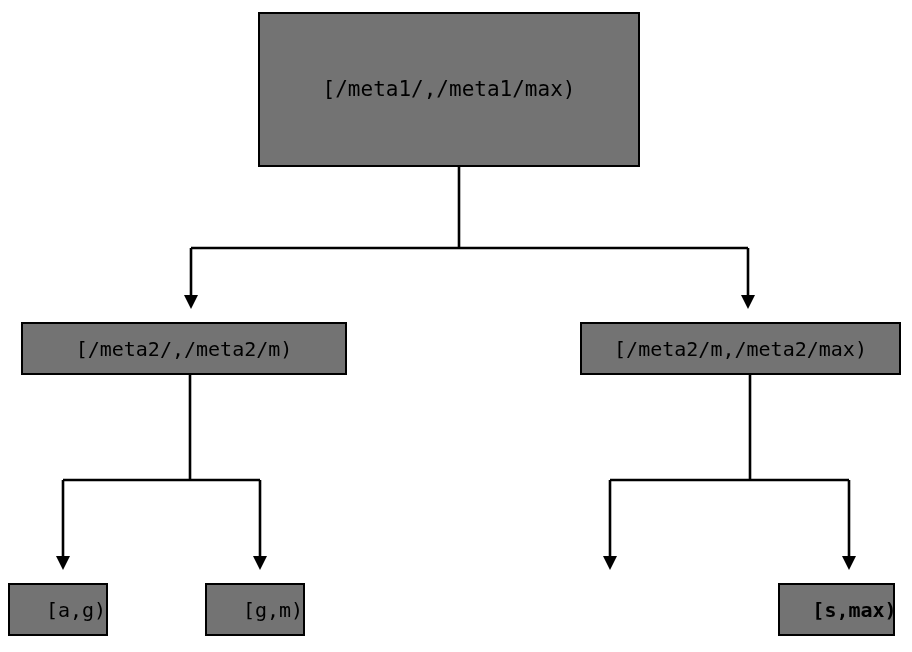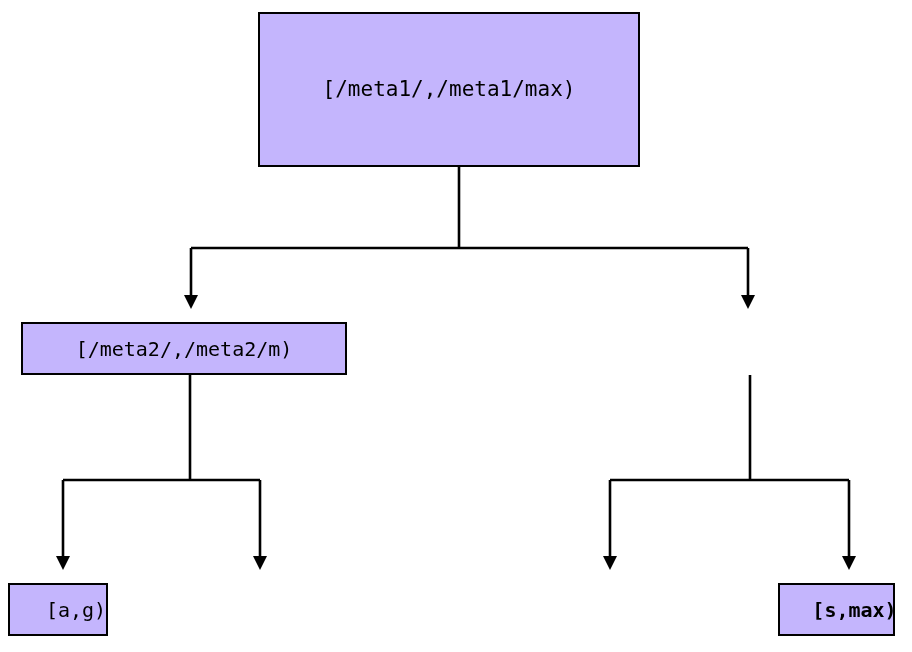--- a/index.html
+++ b/index.html
@@ -13,21 +13,21 @@
     width: 912px;
     height: 652px;
     background: #ffffff;
     font-family: "DejaVu Sans Mono", "Liberation Mono", monospace;
     overflow: hidden;
   }
   .node {
     position: absolute;
     box-sizing: border-box;
     border: 2px solid #000000;
-    background: #c4b5fd;
+    background: #737373;
     display: flex;
     align-items: center;
     justify-content: center;
     color: #000000;
     text-align: center;
     white-space: pre;
     letter-spacing: 0px;
   }
   .node-label {
     display: block;
@@ -114,24 +114,30 @@
   </svg>
 
   <div class="node node-root">
     <span class="node-label">[/meta1/,/meta1/max)</span>
   </div>
 
   <div class="node node-mid node-mid-left">
     <span class="node-label">[/meta2/,/meta2/m)</span>
   </div>
 
+  <div class="node node-mid node-mid-right">
+    <span class="node-label">[/meta2/m,/meta2/max)</span>
+  </div>
 
   <div class="node node-leaf node-leaf-0">
     <span class="node-label">[a,g)</span>
   </div>
 
+  <div class="node node-leaf node-leaf-1">
+    <span class="node-label">[g,m)</span>
+  </div>
 
 
   <div class="node node-leaf node-leaf-3">
     <span class="node-label">[s,max)</span>
   </div>
 
 </div>
 
 </body></html>

